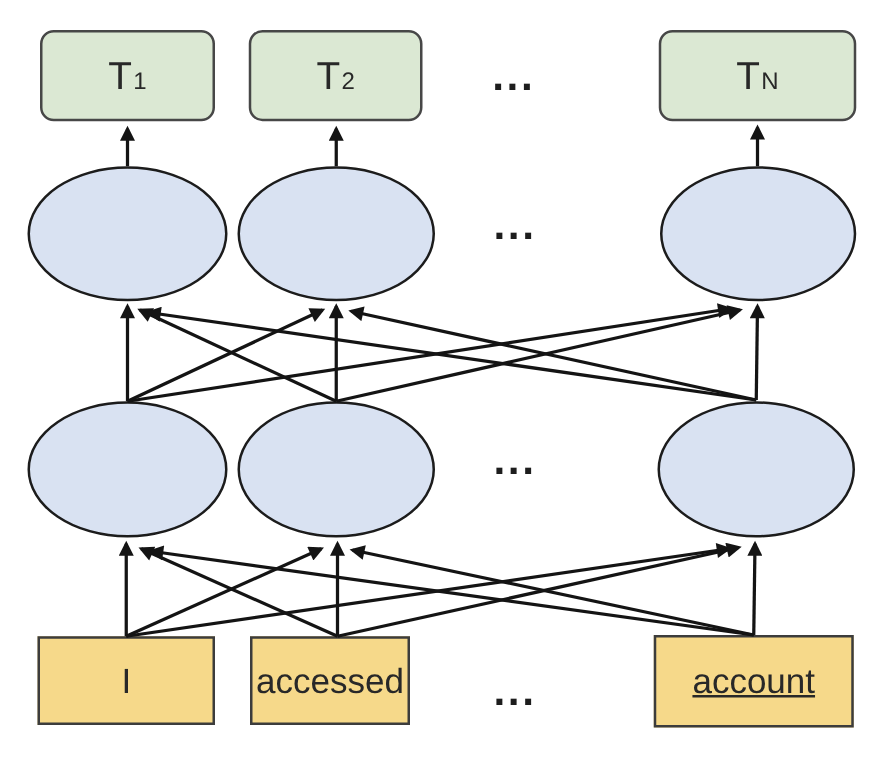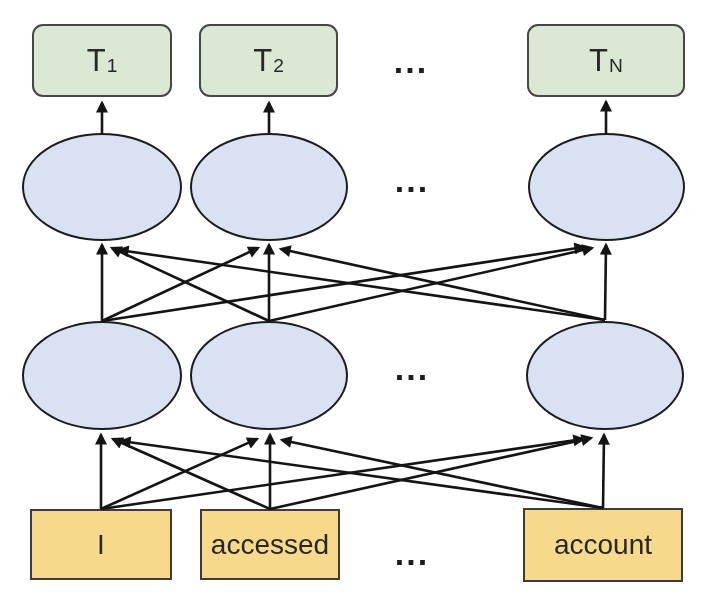--- a/index.html
+++ b/index.html
@@ -86,24 +86,24 @@
   <div class="ellipse" style="left:190px; top:133px; width:158px; height:108px;"></div>
   <div class="ellipse" style="left:528px; top:133px; width:157px; height:108px;"></div>
 
   <div class="ellipse" style="left:22px; top:321px; width:160px; height:109px;"></div>
   <div class="ellipse" style="left:190px; top:321px; width:158px; height:109px;"></div>
   <div class="ellipse" style="left:526px; top:321px; width:158px; height:109px;"></div>
 
   <div class="node inbox" style="left:30px; top:509px; width:142px; height:71px;">
     <span>I</span>
   </div>
-  <div class="node inbox" style="left:200px; top:509px; width:140px; height:71px;">
+  <div class="node inbox" style="left:200px; top:509px; width:128px; height:71px;">
     <span>accessed</span>
   </div>
-  <div class="node inbox" style="left:523px; top:508px; width:160px; height:74px;">
+  <div class="node inbox" style="left:523px; top:508px; width:160px; height:74px;text-decoration:underline;">
     <span>account</span>
   </div>
 
   <div class="dots" style="left:411px; top:70px;">
     <span>...</span>
   </div>
   <div class="dots" style="left:412px; top:189px;">
     <span>...</span>
   </div>
   <div class="dots" style="left:412px; top:377px;">

